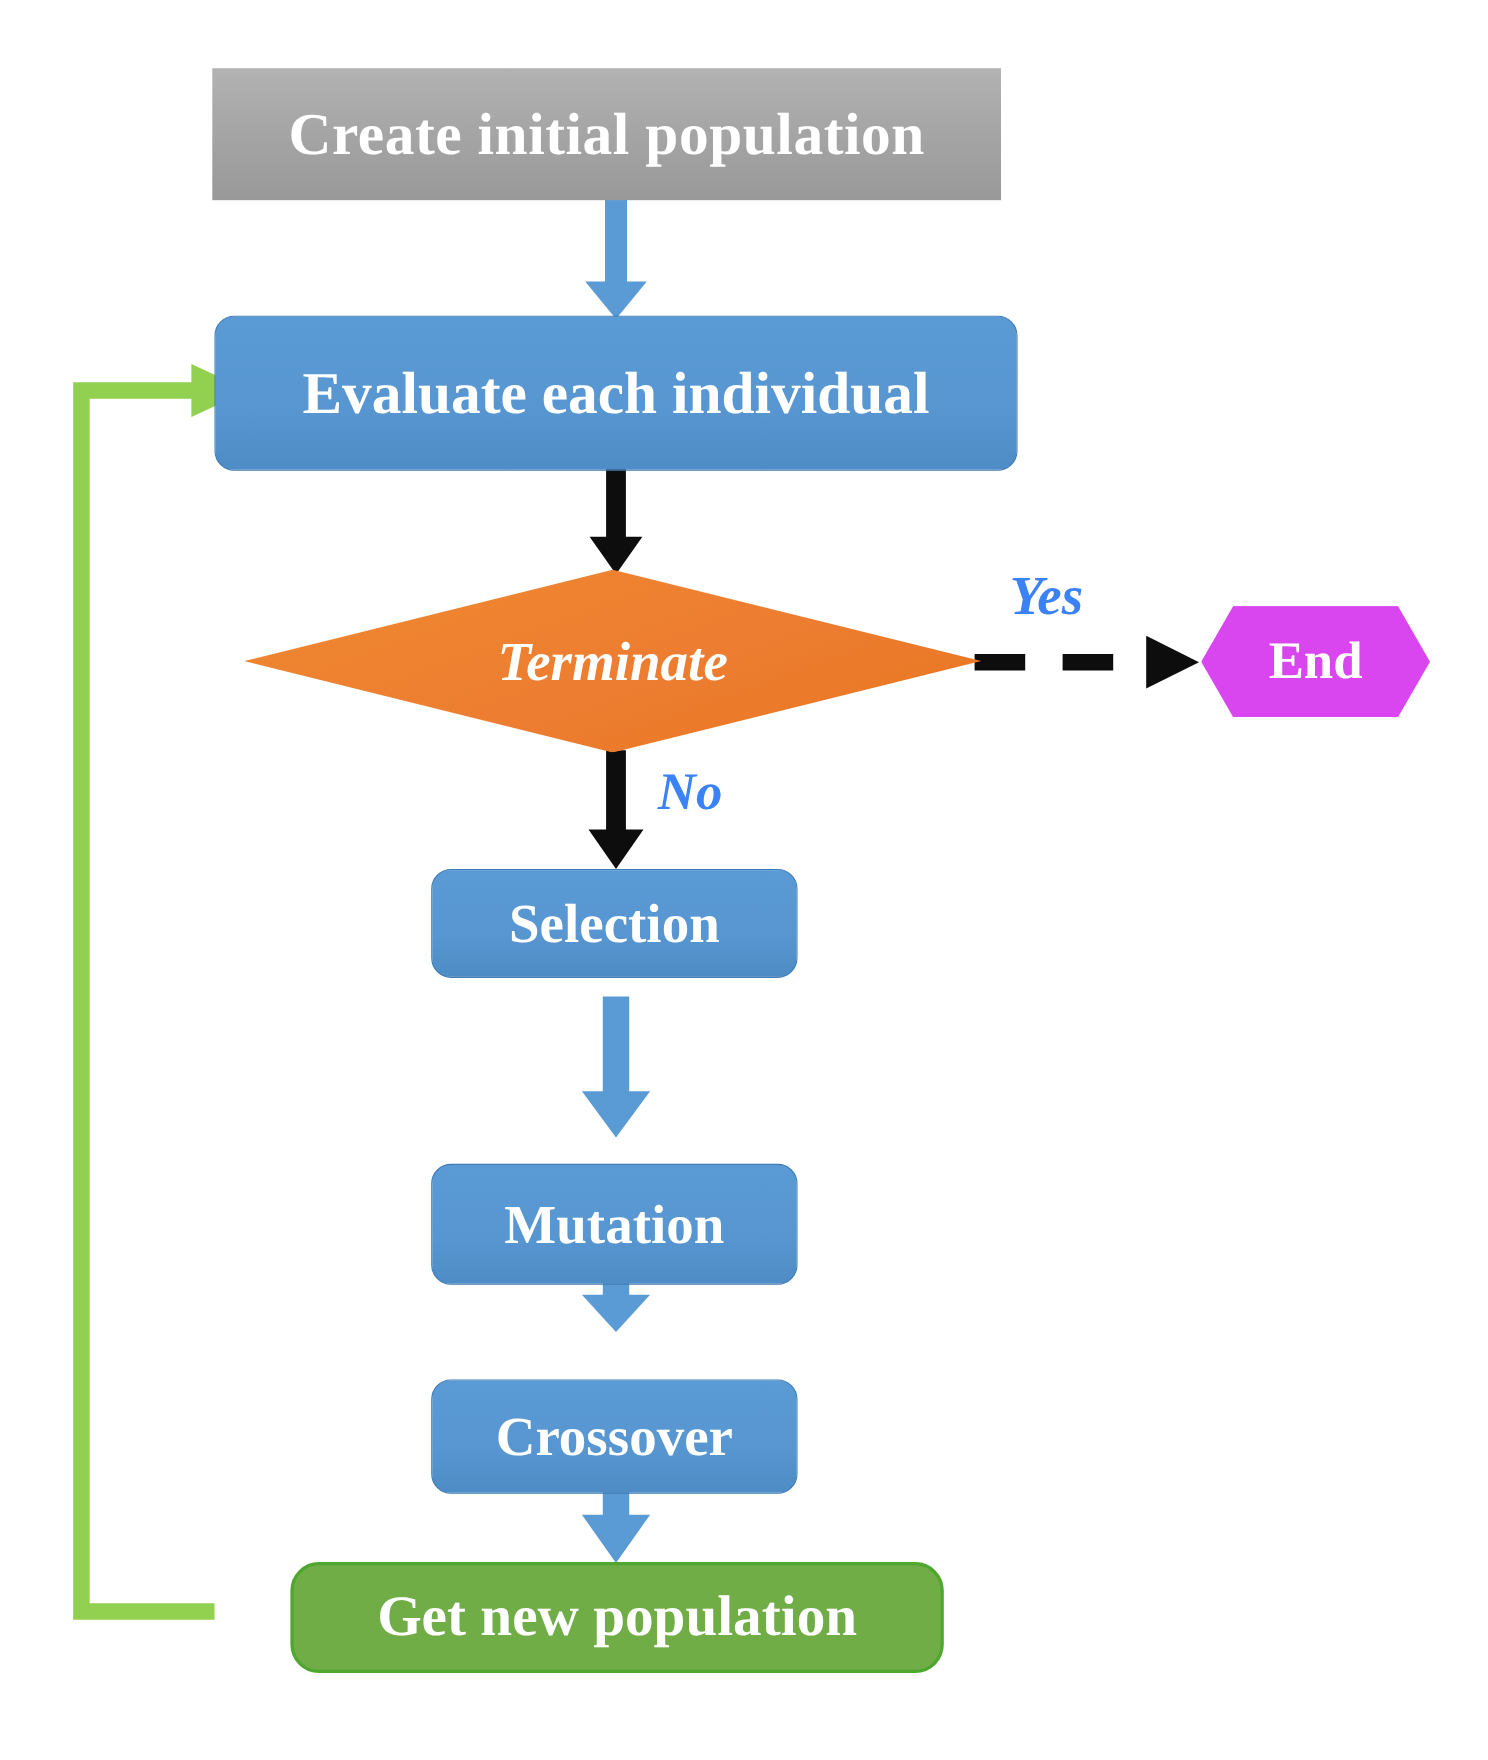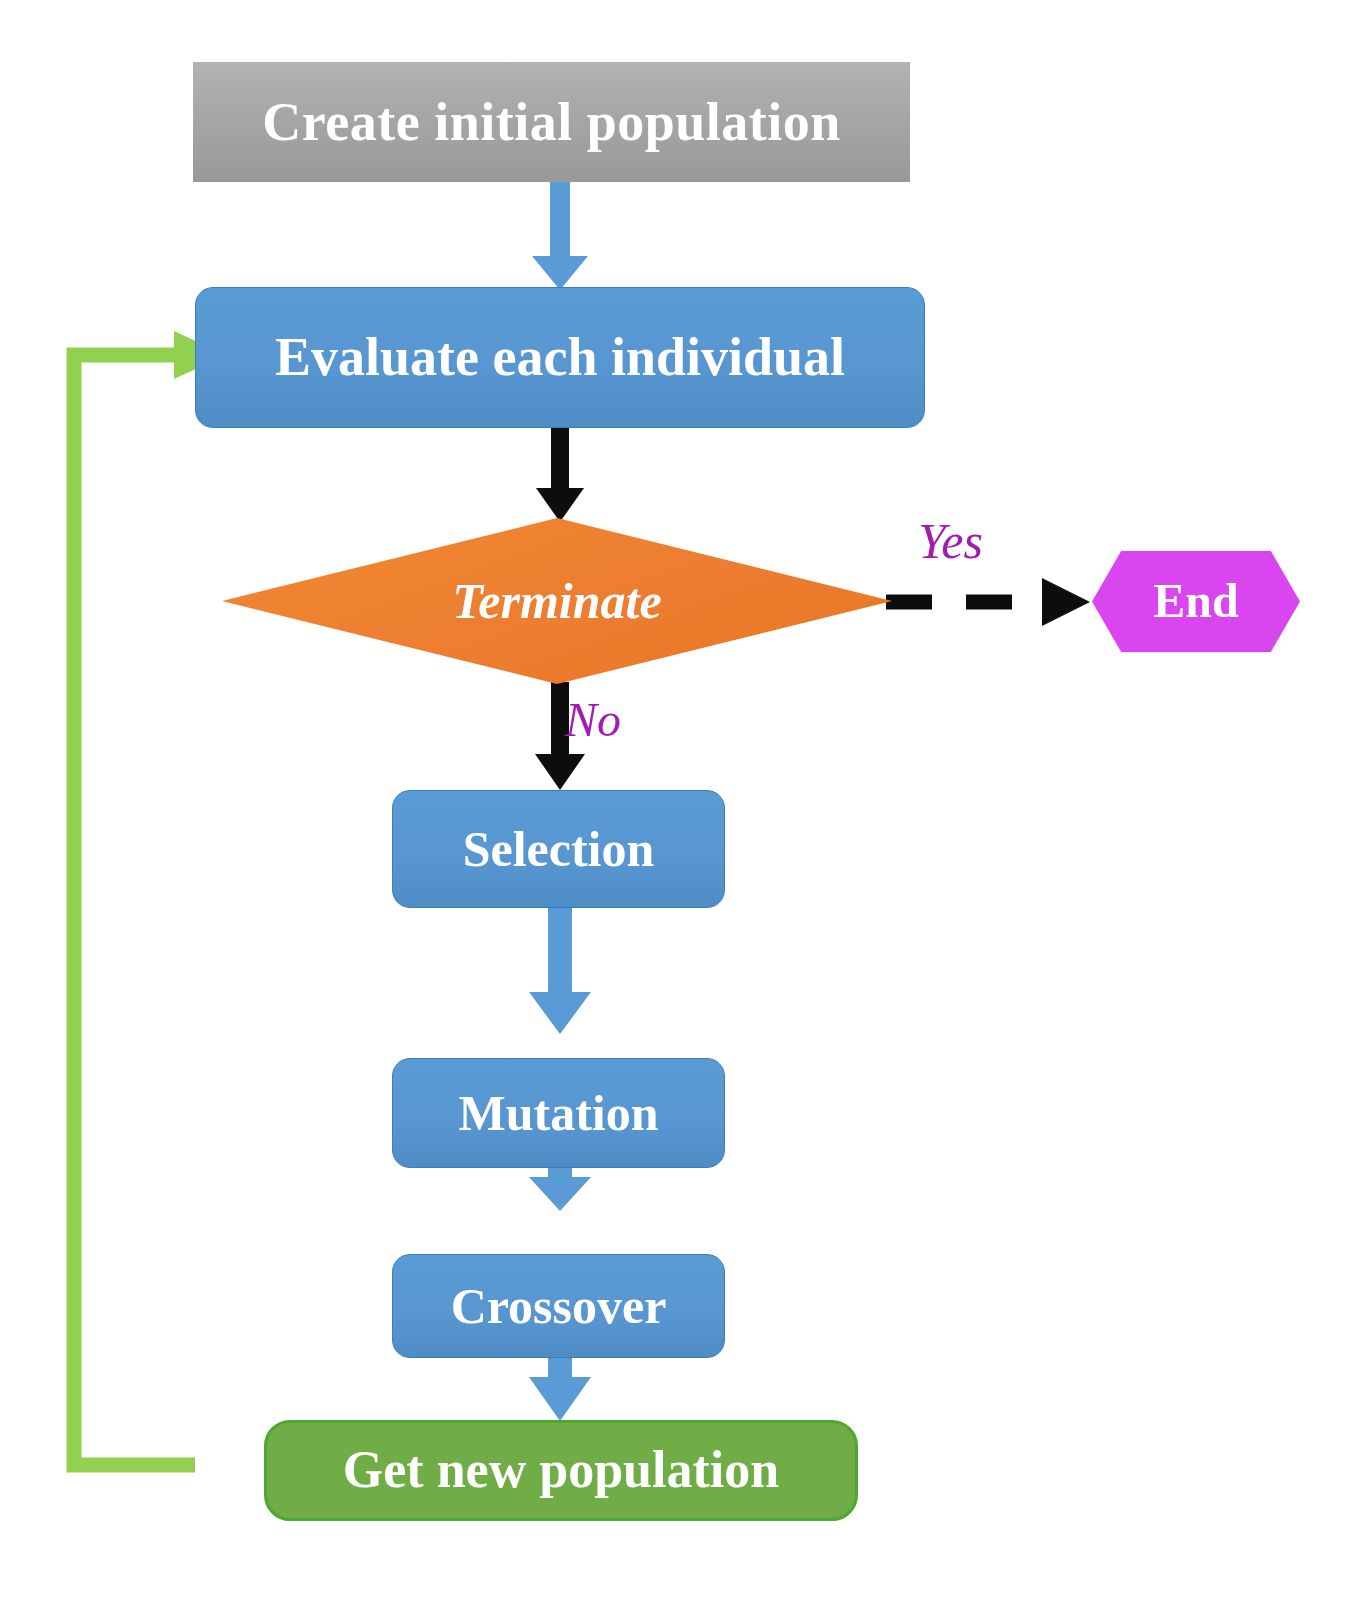--- a/index.html
+++ b/index.html
@@ -47,21 +47,21 @@
     left: 195px;
     top: 287px;
     width: 730px;
     height: 141px;
     font-size: 54px;
   }
   #node-selection {
     left: 392px;
     top: 790px;
     width: 333px;
-    height: 118px;
+    height: 99px;
     font-size: 50px;
   }
   #node-mutation {
     left: 392px;
     top: 1058px;
     width: 333px;
     height: 110px;
     font-size: 50px;
   }
   #node-crossover {
@@ -105,26 +105,26 @@
     clip-path: polygon(14% 0%, 86% 0%, 100% 50%, 86% 100%, 14% 100%, 0% 50%);
     font-size: 48px;
   }
   .arrow-svg {
     position: absolute;
     overflow: visible;
   }
   .label-it {
     position: absolute;
     font-style: italic;
-    font-weight: normal;
-    color: #a21caf;
+    font-weight: bold;
+    color: #3b82f6;
     user-select: none;
   }
   #label-yes { left: 918px; top: 512px; font-size: 50px; }
-  #label-no  { left: 565px; top: 692px; font-size: 48px; }
+  #label-no  { left: 598px; top: 692px; font-size: 48px; }
 </style>
 </head>
 <body>
 
 <div id="canvas">
 
   <svg class="arrow-svg" style="left:520px; top:180px; width:80px; height:112px;" viewBox="0 0 80 112">
     <path d="M30 0 H50 V76 H68 L40 110 L12 76 H30 Z" fill="#5b9bd5"></path>
   </svg>
 

